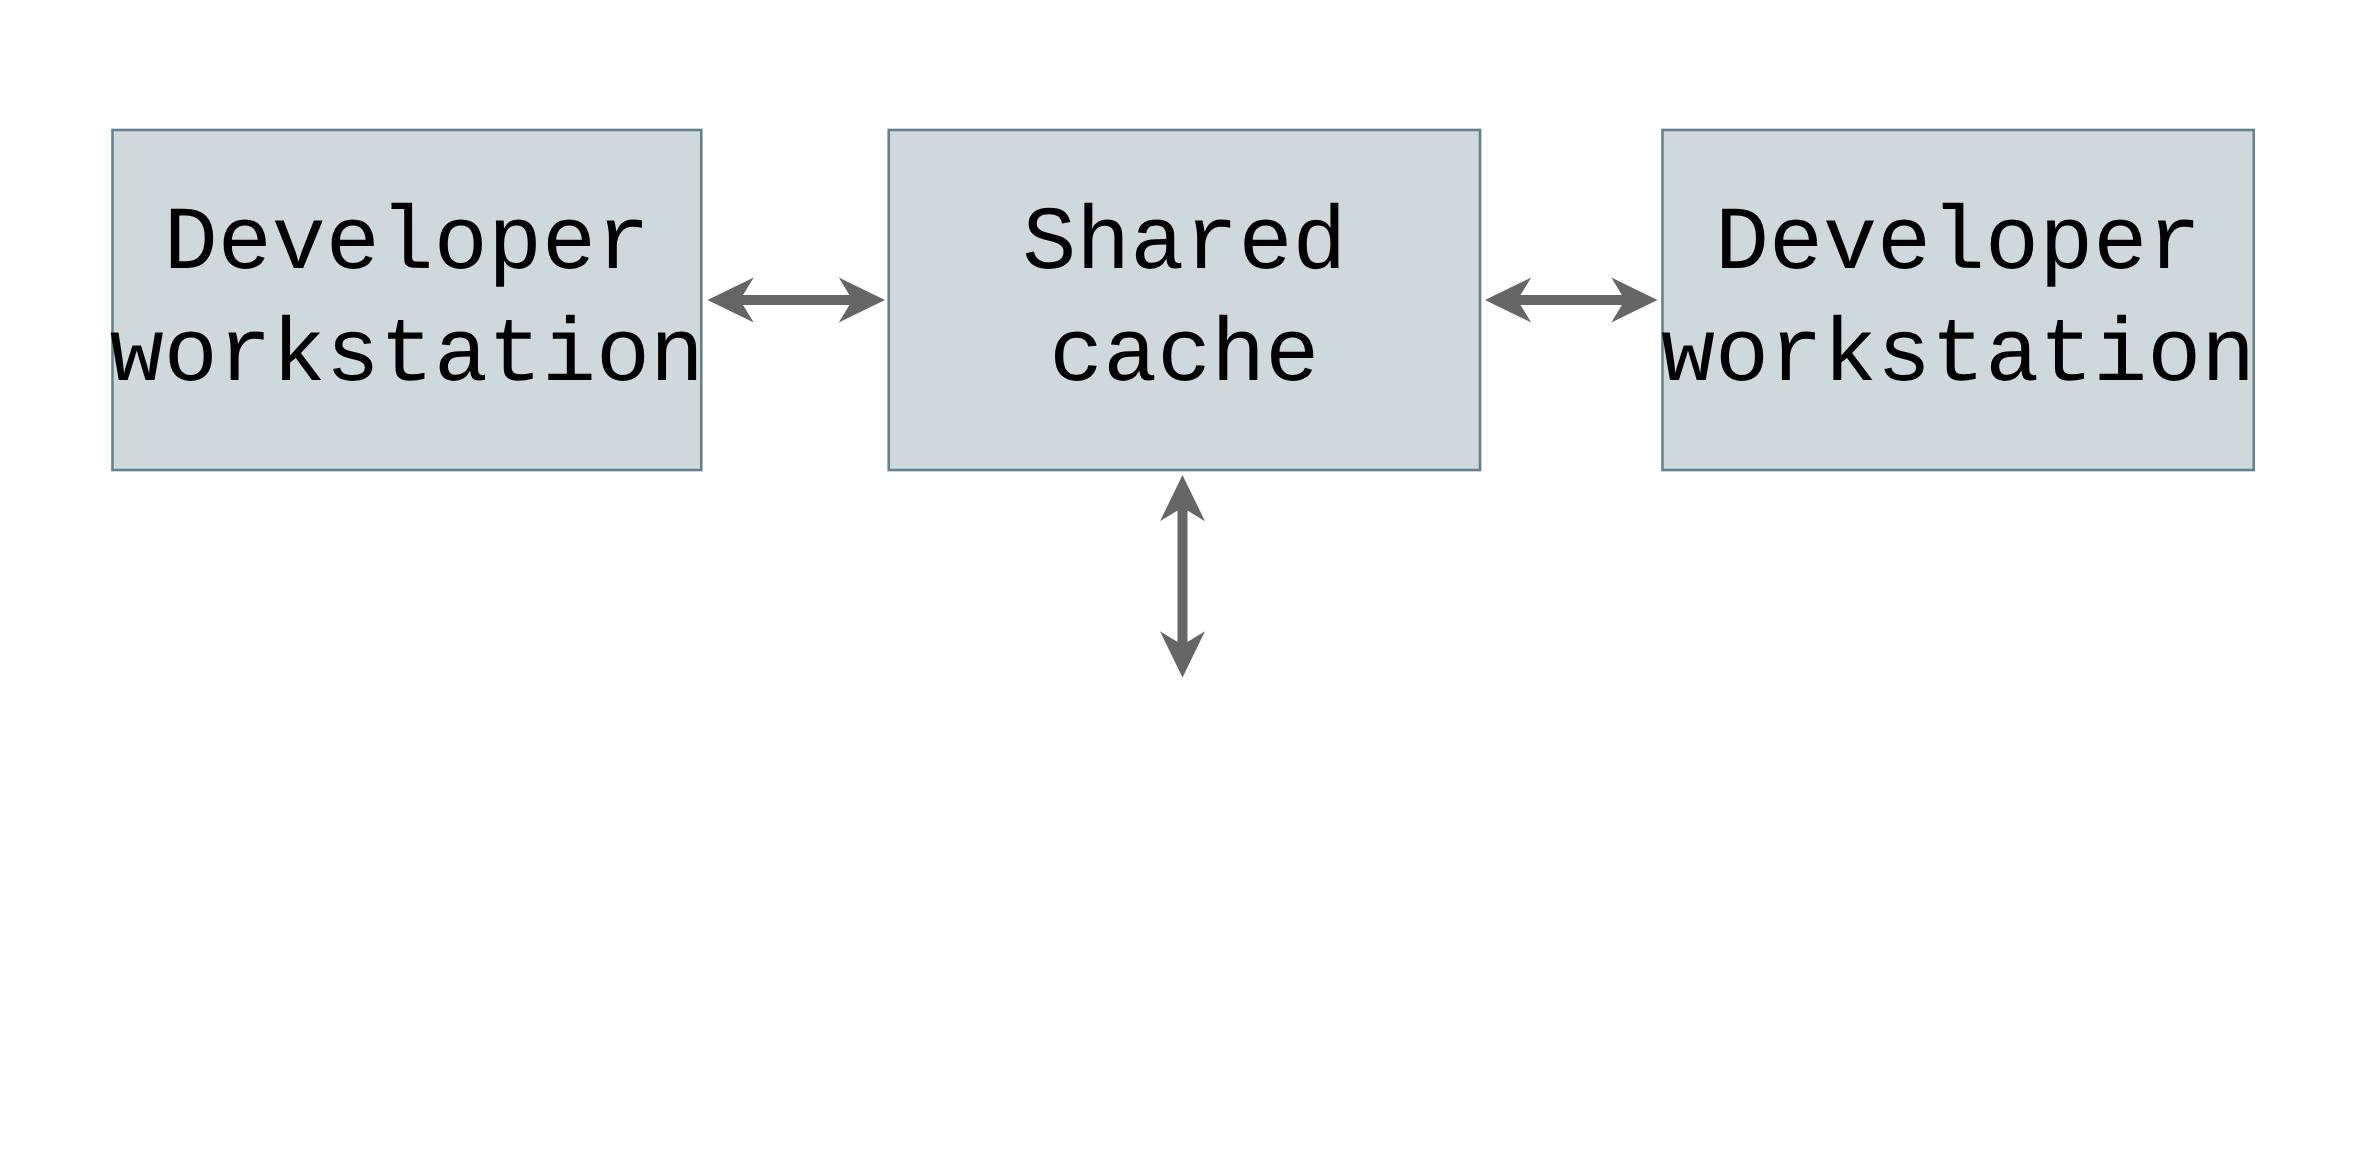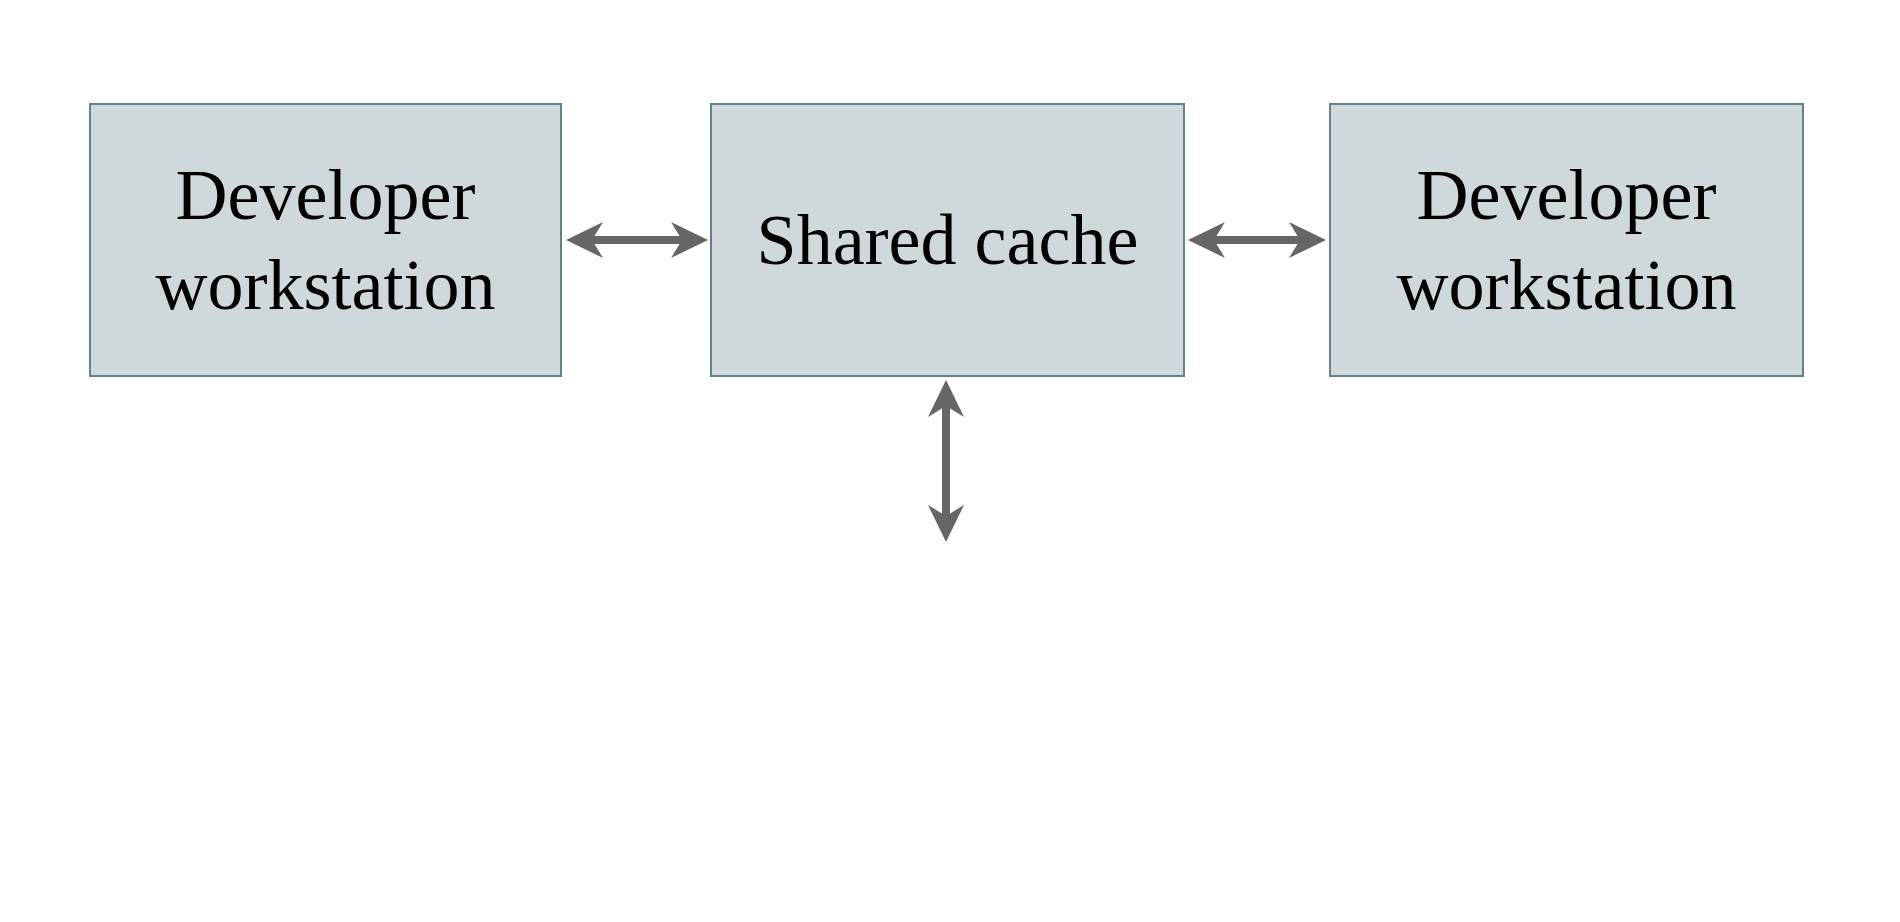--- a/index.html
+++ b/index.html
@@ -5,21 +5,21 @@
   html, body {
     margin: 0;
     padding: 0;
     background: #ffffff;
   }
   .canvas {
     position: relative;
     width: 1900px;
     height: 918px;
     background: #ffffff;
-    font-family: Liberation Serif, serif;
+    font-family: Liberation Mono, monospace;
     overflow: hidden;
   }
   .node {
     position: absolute;
     box-sizing: border-box;
     background: #cfd8da;
     border: 2px solid #64808c;
     display: flex;
     align-items: center;
     justify-content: center;

